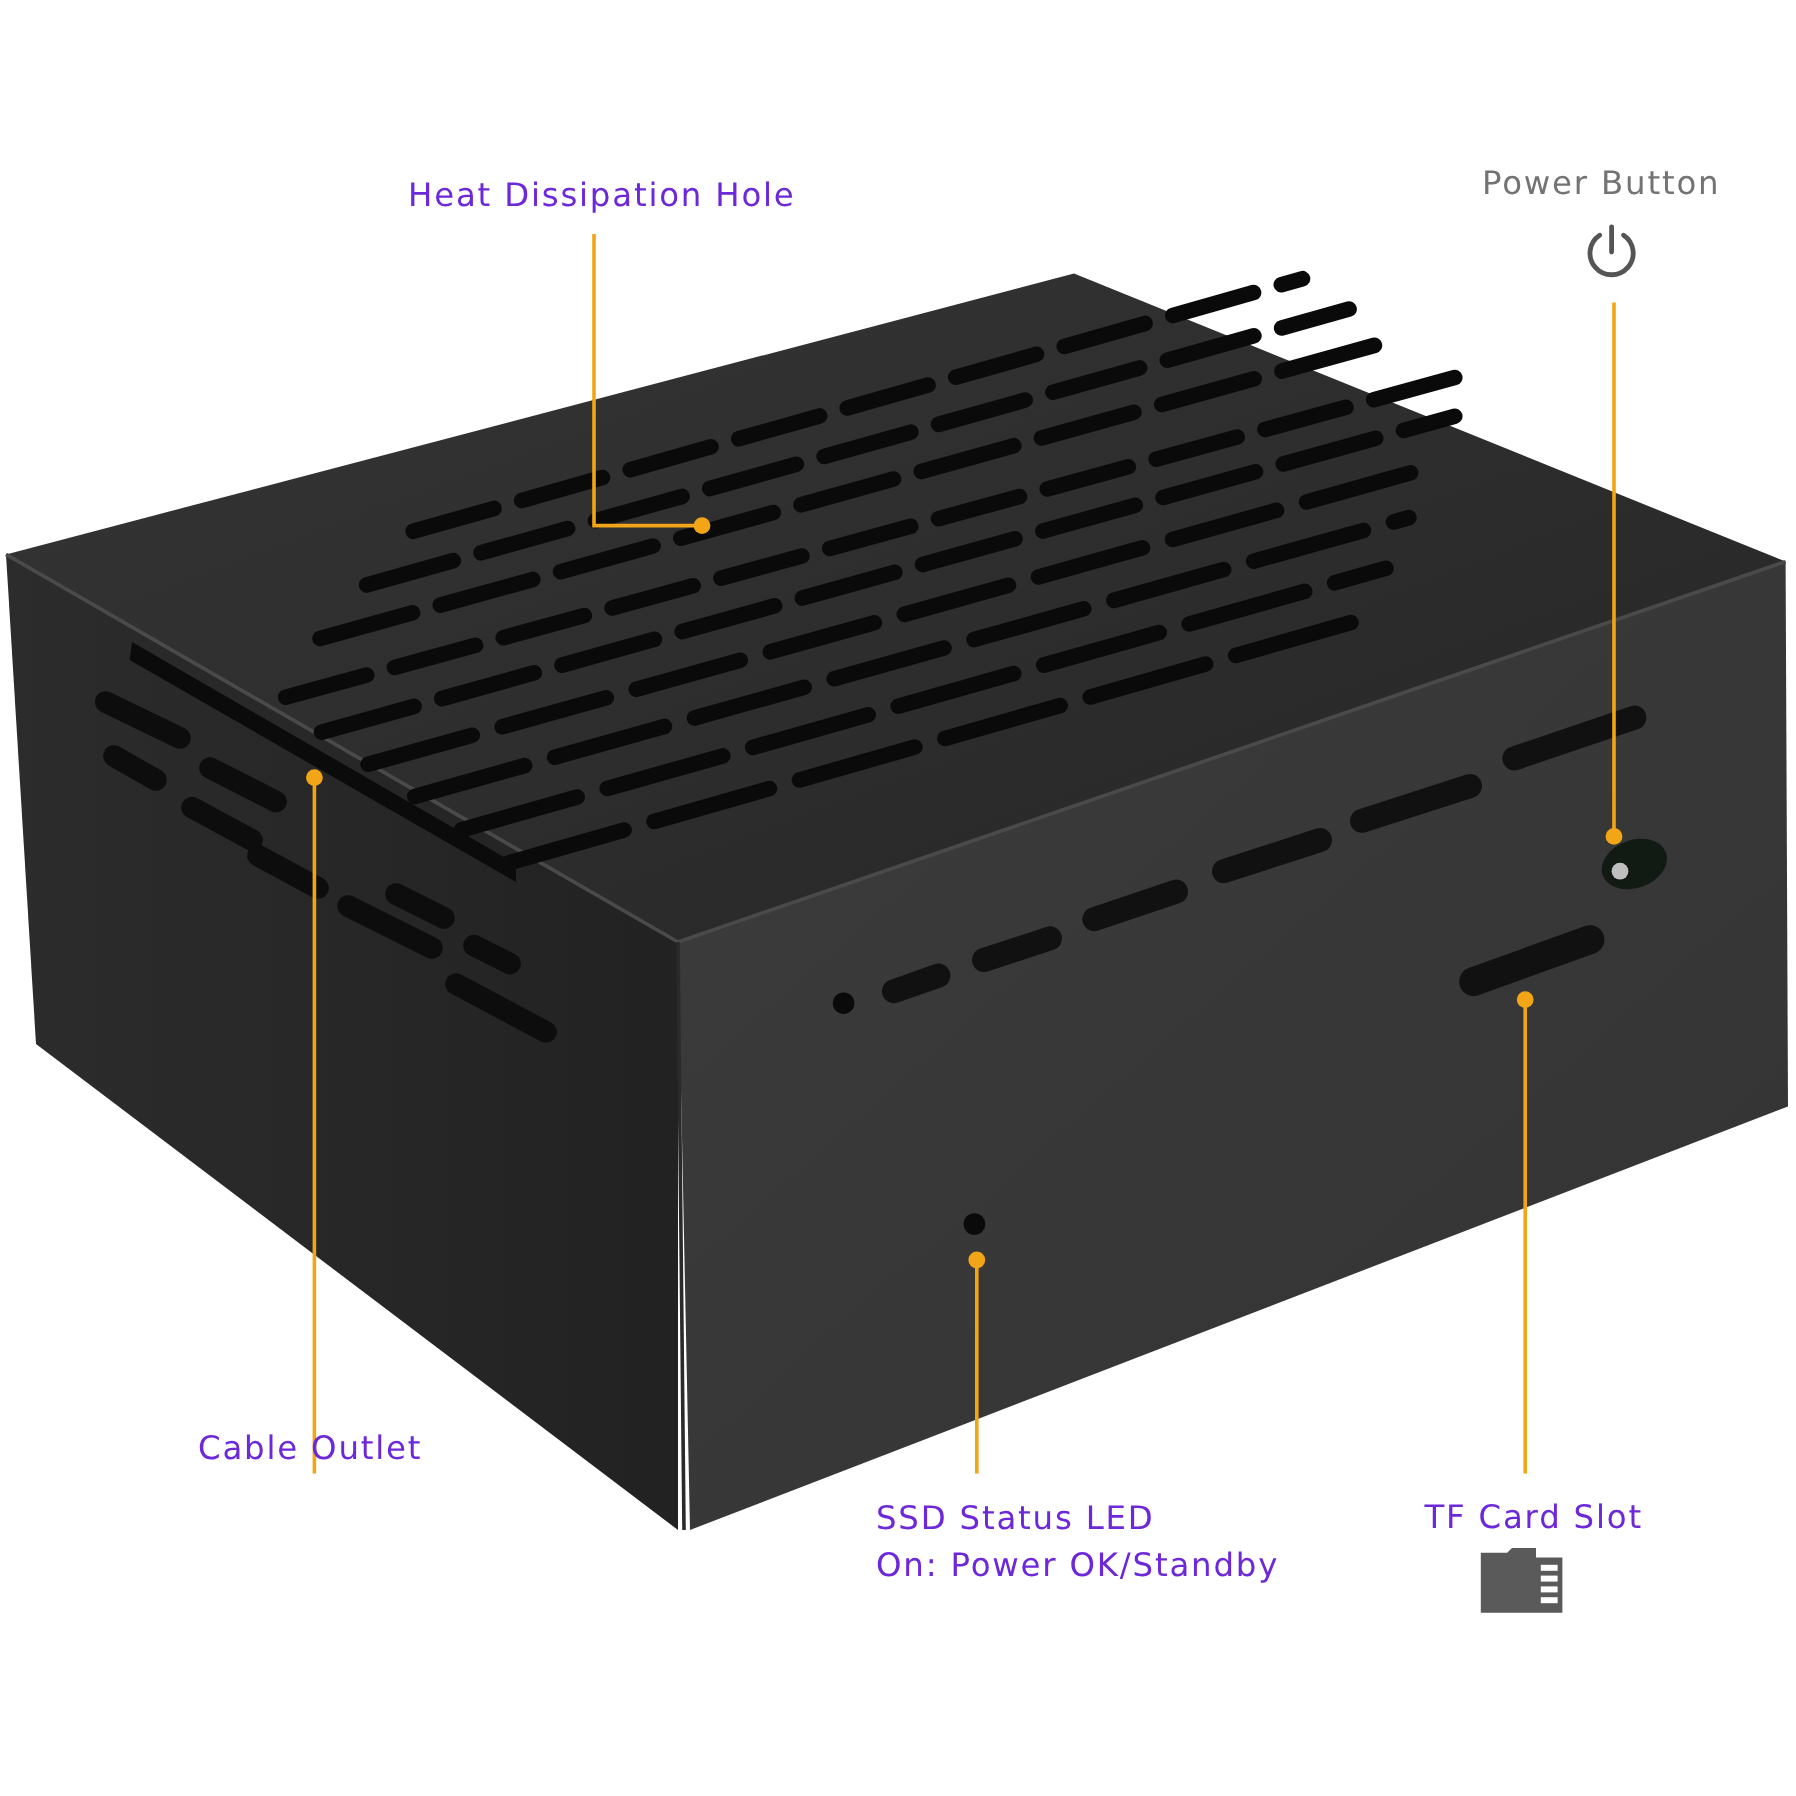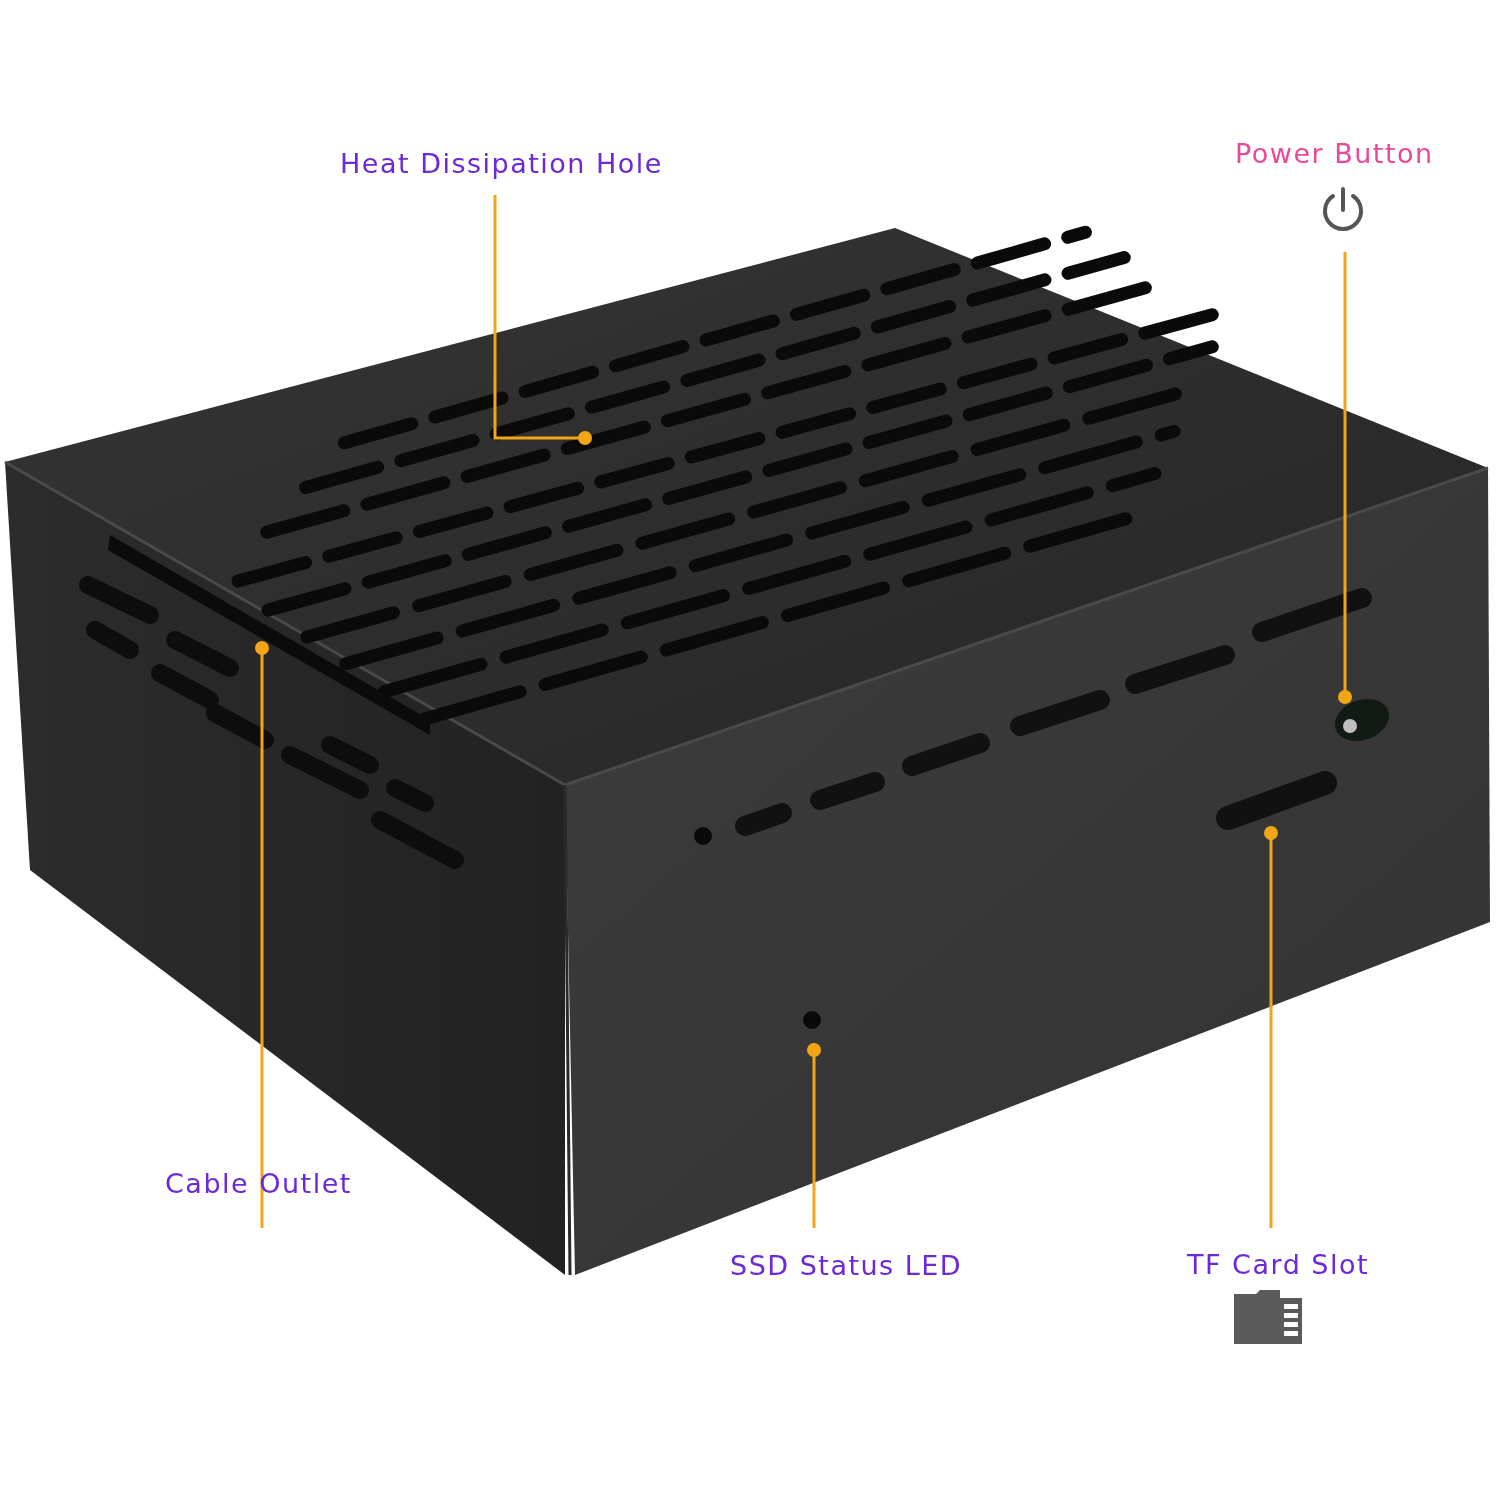--- a/index.html
+++ b/index.html
@@ -1,21 +1,21 @@
 <!DOCTYPE html>
 <html><head>
   <meta charset="utf-8">
   <style>
     html, body { margin: 0; padding: 0; background: #ffffff; }
     body { width: 1497px; height: 1497px; position: relative; overflow: hidden;
            font-family: "DejaVu Sans", "Liberation Sans", sans-serif; color: #111; }
     .stage { position: absolute; left: 0; top: 0; width: 1497px; height: 1497px; }
     svg.product { position: absolute; left: 0; top: 0; }
     .label { position: absolute; font-size: 27px; letter-spacing: 1.5px; white-space: nowrap; color: #6d28d9; }
-    .label.red { color: #ec4899; }
+    .label.red { color: #737373; }
     .multiline { line-height: 39px; margin-left: 48px; }
     .icon { position: absolute; }
   </style>
 </head>
 <body>
 
 <div class="stage">
 
   <svg class="product" width="1497" height="1497" viewBox="0 0 1497 1497">
     <defs>
@@ -99,24 +99,25 @@
   </svg>
 
   <div class="label" style="left:340px; top:148px;">Heat Dissipation Hole</div>
 
   <div class="label red" style="left:1235px; top:138px;">Power Button</div>
   <svg class="icon" style="left:1320px; top:186px;" width="46" height="48" viewBox="0 0 46 48">
     <path d="M13,10 A18,18 0 1 0 33,10" stroke="#555" stroke-width="4" fill="none" stroke-linecap="round"></path>
     <line x1="23" y1="3" x2="23" y2="24" stroke="#555" stroke-width="4" stroke-linecap="round"></line>
   </svg>
 
-  <div class="label" style="left:165px; top:1168px;">Cable Outlet</div>
+  <div class="label" style="left:165px; top:1192px;">Cable Outlet</div>
 
   <div class="label multiline" style="left:682px; top:1246px;">
     <div>SSD Status LED</div>
+    <div>On: Power OK/Standby</div>
   </div>
 
   <div class="label" style="left:1187px; top:1249px;">TF Card Slot</div>
   <svg class="icon" style="left:1232px; top:1290px;" width="72" height="56" viewBox="0 0 72 56">
     <path d="M2,4 L24,4 L28,0 L48,0 L48,8 L70,8 L70,54 L2,54 Z" fill="#5a5a5a"></path>
     <g fill="#ffffff">
       <rect x="52" y="14" width="14" height="5"></rect>
       <rect x="52" y="23" width="14" height="5"></rect>
       <rect x="52" y="32" width="14" height="5"></rect>
       <rect x="52" y="41" width="14" height="5"></rect>

